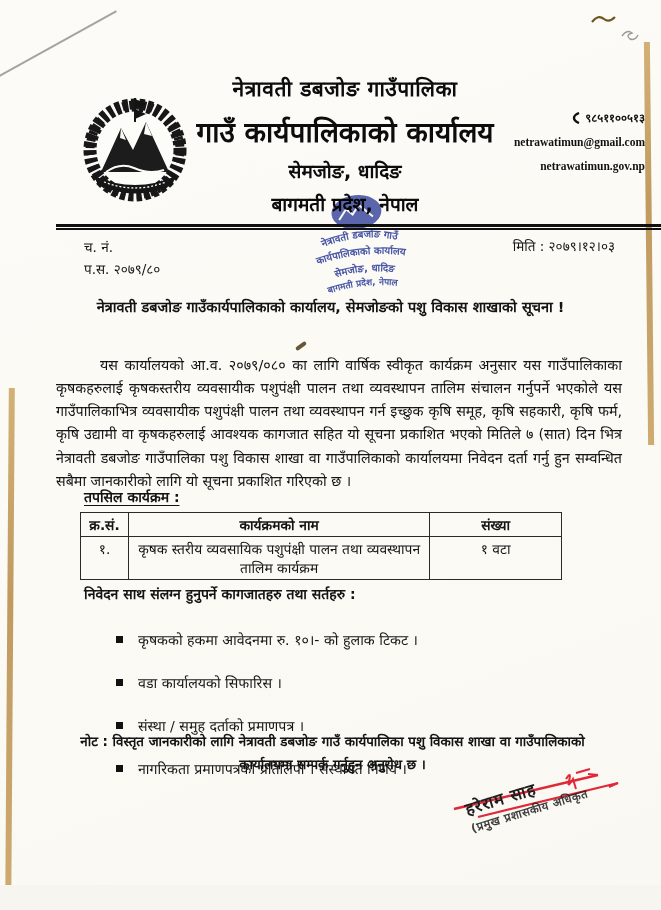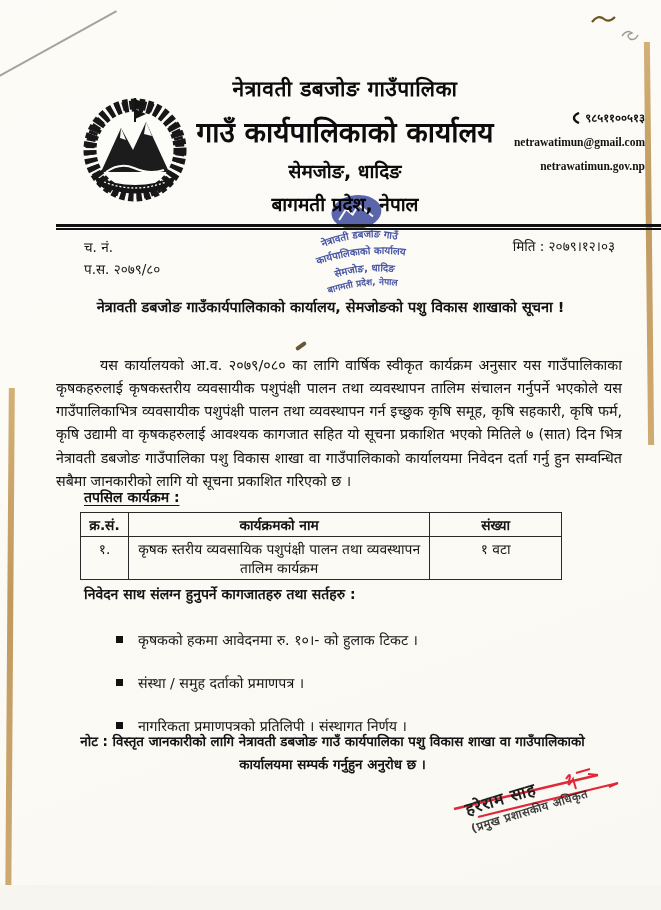--- a/index.html
+++ b/index.html
@@ -169,20 +169,21 @@
         <td>१.</td>
         <td>कृषक स्तरीय व्यवसायिक पशुपंक्षी पालन तथा व्यवस्थापन तालिम कार्यक्रम</td>
         <td>१ वटा</td>
       </tr>
     </tbody>
   </table>
 
   <div class="attach-head">निवेदन साथ संलग्न हुनुपर्ने कागजातहरु तथा सर्तहरु :</div>
   <ul class="attach-list">
     <li>कृषकको हकमा आवेदनमा रु. १०।- को हुलाक टिकट ।</li>
+    <li>वडा कार्यालयको सिफारिस ।</li>
     <li>संस्था / समुह दर्ताको प्रमाणपत्र ।</li>
     <li>नागरिकता प्रमाणपत्रको प्रतिलिपी । संस्थागत निर्णय ।</li>
   </ul>
 
   <div class="note">नोट : विस्तृत जानकारीको लागि नेत्रावती डबजोङ गाउँ कार्यपालिका पशु विकास शाखा वा गाउँपालिकाको कार्यालयमा सम्पर्क गर्नुहुन अनुरोध छ ।</div>
 
   <svg class="sig-strokes" viewBox="0 0 190 60">
     <path d="M6,44 L150,10" stroke="#e02838" stroke-width="2.4" fill="none"></path>
     <path d="M30,52 L170,18" stroke="#e02838" stroke-width="2.2" fill="none"></path>
     <path d="M118,14 q6,-9 3,2 q-2,8 4,-2 l3,10 M128,8 l14,-4" stroke="#e02838" stroke-width="2" fill="none"></path>

